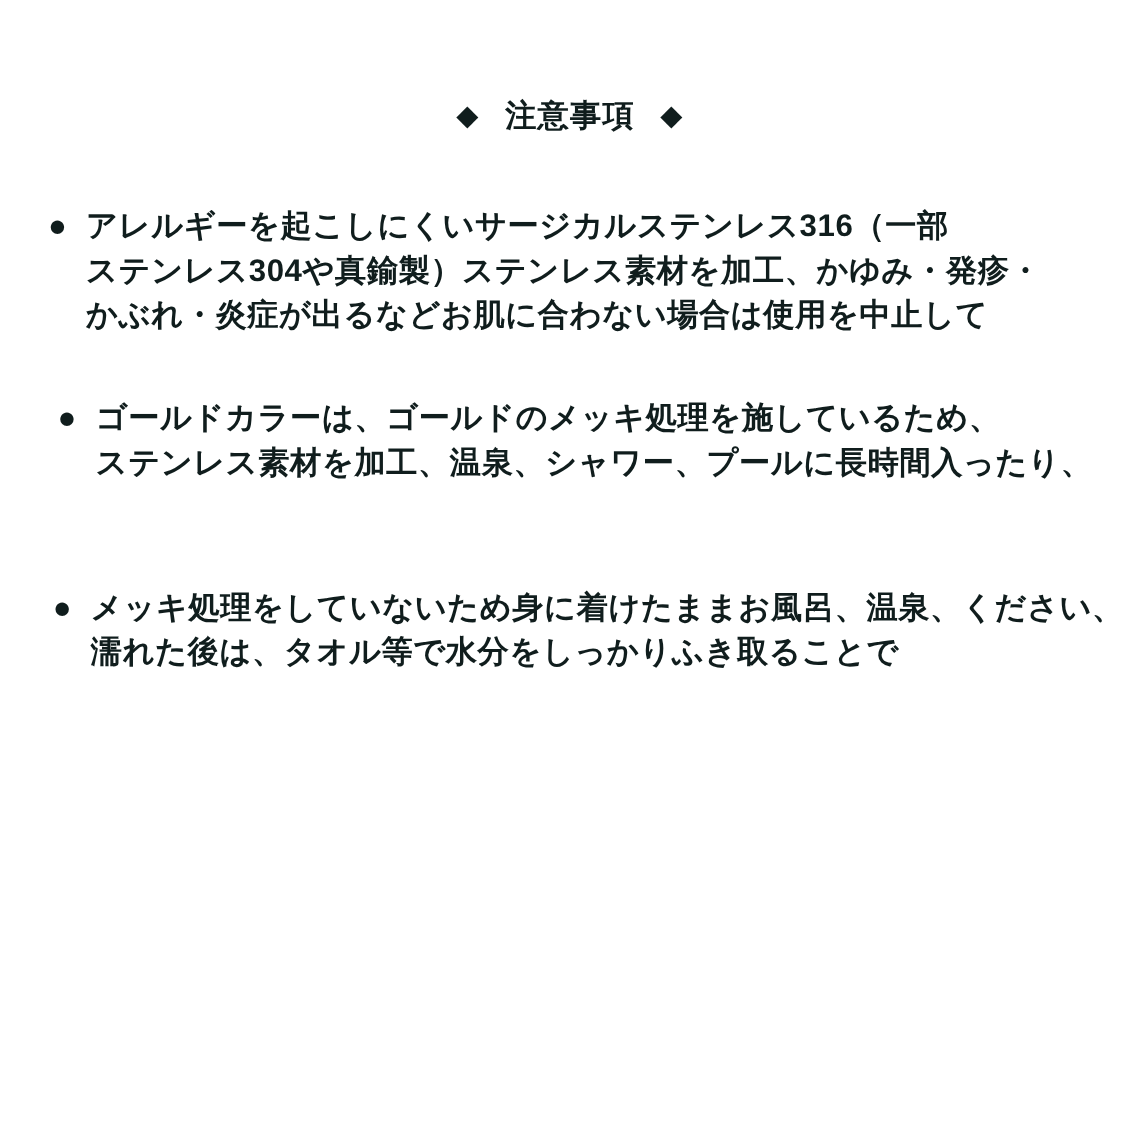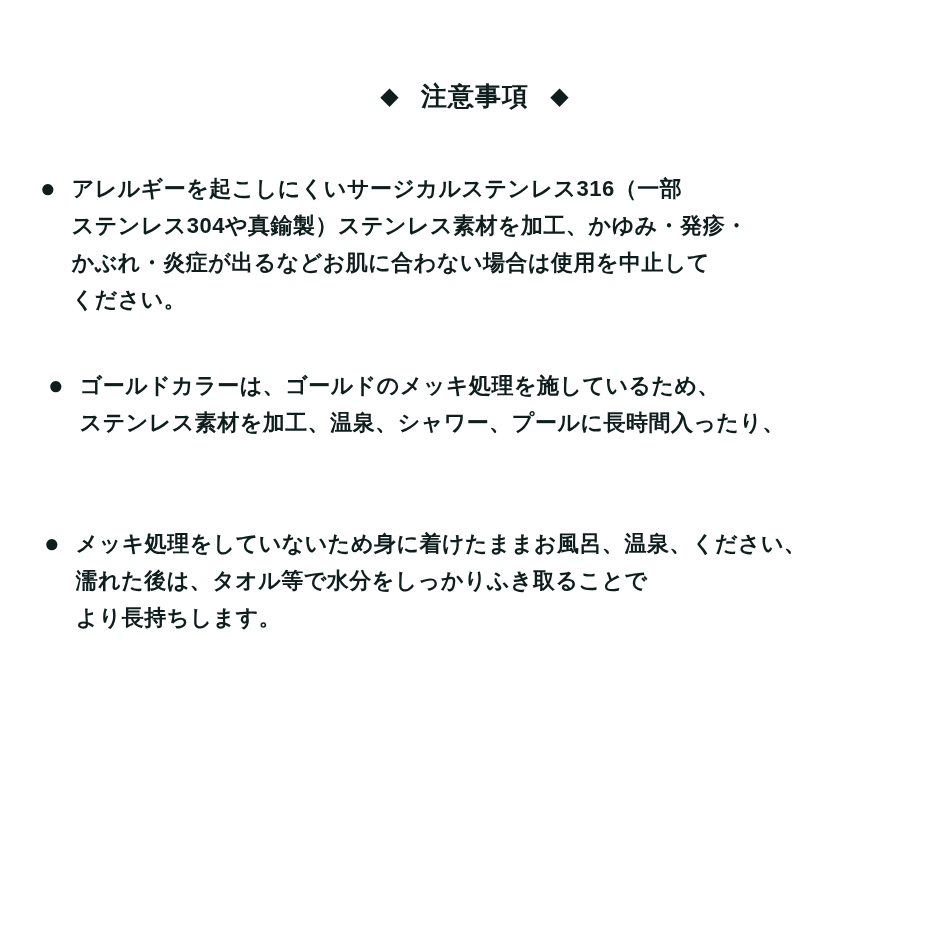--- a/index.html
+++ b/index.html
@@ -41,21 +41,21 @@
   .notice .bullet {
     flex: 0 0 auto;
     font-size: 26px;
     line-height: 37px;
     margin-right: 16px;
   }
   .notice .lines {
     flex: 1 1 auto;
   }
   .notice .line {
-    font-size: 22px;
+    font-size: 26px;
     line-height: 37px;
     white-space: nowrap;
     letter-spacing: 0.5px;
   }
   .notice-1 { margin-top: 38px; padding-left: 40px; }
   .notice-2 { margin-top: 49px; padding-left: 48px; }
   .notice-3 { margin-top: 84px; padding-left: 44px; }
 </style>
 </head>
 <body>
@@ -67,34 +67,32 @@
     <span class="title-text">注意事項</span>
     <span class="diamond">◆</span>
   </div>
 
   <div class="notice notice-1">
     <span class="bullet">●</span>
     <div class="lines">
       <div class="line">アレルギーを起こしにくいサージカルステンレス316（一部</div>
       <div class="line">ステンレス304や真鍮製）ステンレス素材を加工、かゆみ・発疹・</div>
       <div class="line">かぶれ・炎症が出るなどお肌に合わない場合は使用を中止して</div>
-      <div class="line">ください。</div>
     </div>
   </div>
 
   <div class="notice notice-2">
     <span class="bullet">●</span>
     <div class="lines">
       <div class="line">ゴールドカラーは、ゴールドのメッキ処理を施しているため、</div>
       <div class="line">ステンレス素材を加工、温泉、シャワー、プールに長時間入ったり、</div>
     </div>
   </div>
 
   <div class="notice notice-3">
     <span class="bullet">●</span>
     <div class="lines">
       <div class="line">メッキ処理をしていないため身に着けたままお風呂、温泉、ください、</div>
       <div class="line">濡れた後は、タオル等で水分をしっかりふき取ることで</div>
-      <div class="line">より長持ちします。</div>
     </div>
   </div>
 
 </div>
 
 </body></html>

